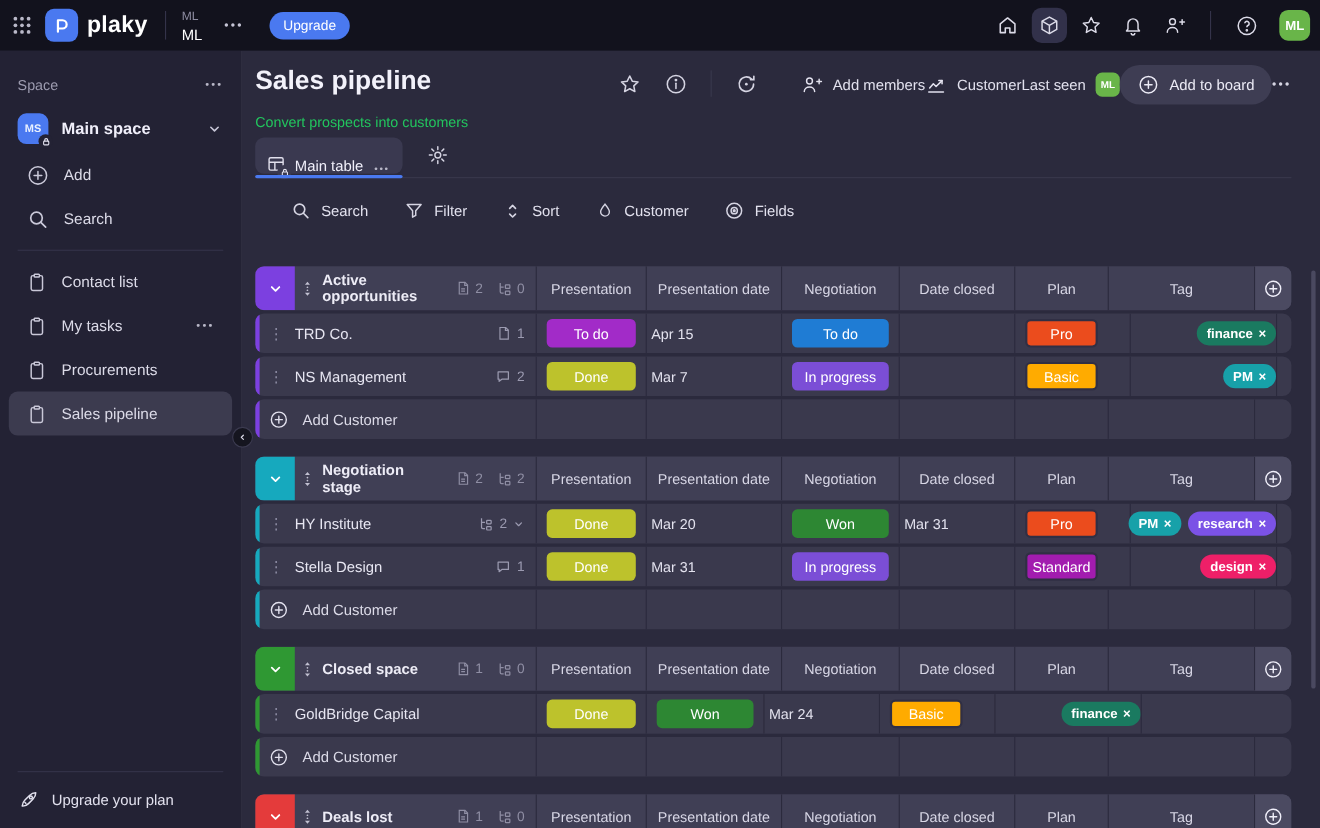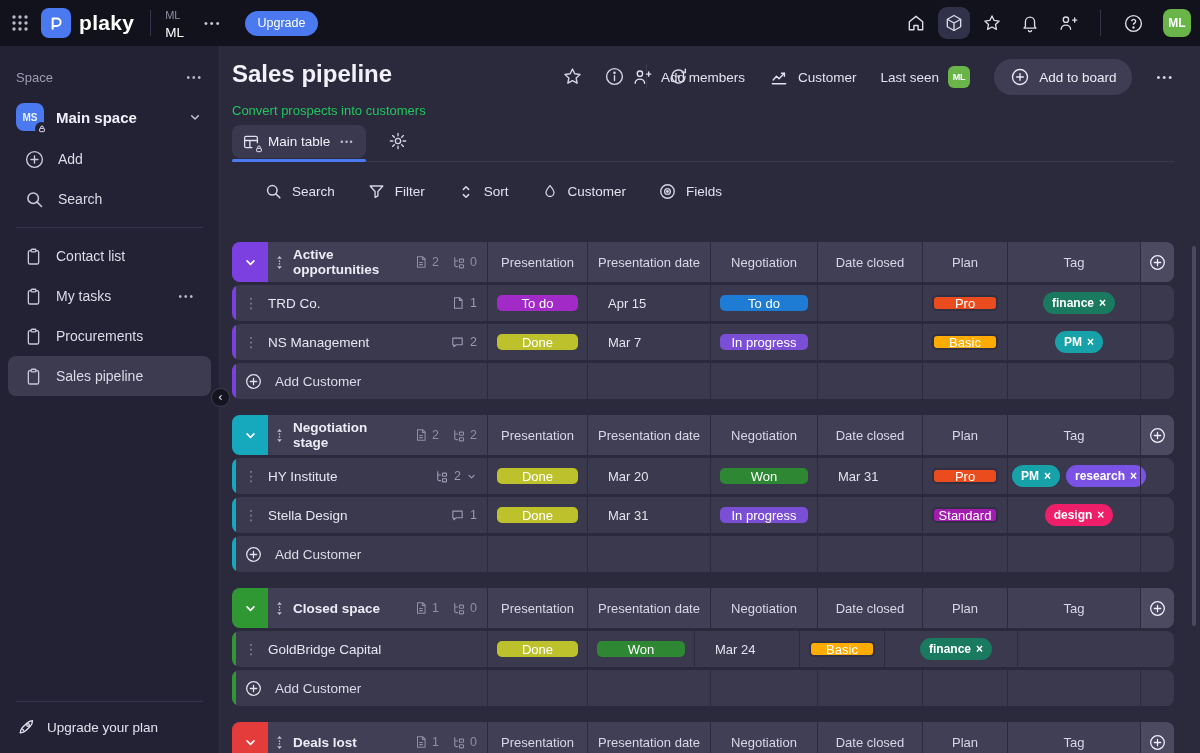--- a/index.html
+++ b/index.html
@@ -56,21 +56,21 @@
   .collapse-btn { position:absolute; left:211px; top:388px; width:19px; height:19px; border-radius:50%;
     background:#15151f; border:1px solid #3c3b50; display:flex; align-items:center; justify-content:center;
     z-index:6; cursor:pointer; color:#d5d4e2; }
 
   
   .main { position:absolute; left:220px; top:46px; width:980px; height:707px; background:#2b2a3d; }
   .bh-title { position:absolute; left:12px; top:14px; font-size:24px; font-weight:700; color:#f2f1fa; }
   .bh-icons { position:absolute; left:342px; top:18px; display:flex; align-items:center; gap:21px; color:#d5d4e2; }
   .bh-icons .vd { width:1px; height:24px; background:#3a394e; }
   .hicon { cursor:pointer; display:flex; }
-  .bh-right { position:absolute; right:26px; top:13px; display:flex; align-items:center; gap:24px; color:#e2e1ee; }
+  .bh-right { position:absolute; right:26px; top:13px; display:flex; align-items:center; color:#e2e1ee; }
   .bh-act { display:flex; align-items:center; gap:9px; font-size:13.5px; cursor:pointer; }
   .mini-av { width:22px; height:22px; border-radius:6px; background:#69b549; color:#fff; font-size:9px;
     font-weight:700; display:flex; align-items:center; justify-content:center; }
   .addboard { height:36px; padding:0 16px; border-radius:18px; background:#3e3d53; display:flex;
     align-items:center; gap:9px; font-size:13.5px; color:#ecebf6; cursor:pointer; }
   .bh-more { color:#d5d4e2; font-size:11px; letter-spacing:2px; cursor:pointer; }
   .bh-subtitle { position:absolute; left:12px; top:57px; font-size:13px; color:#22c55e; }
 
   .tabrow { position:absolute; left:12px; top:79px; width:942px; height:37px;
     border-bottom:1px solid #39384c; display:flex; align-items:flex-start; }
@@ -110,25 +110,25 @@
   .c1{width:100px}.c2{width:123px}.c3{width:107px}.c4{width:105px}.c5{width:85px}.c6{width:133px}
   .hp { width:34px; background:#4b4a61; color:#f0effa; cursor:pointer; }
   .row { display:flex; height:36px; border-radius:8px; overflow:hidden; background:#3a394d; margin-top:3px; }
   .strip { width:4px; flex:none; }
   .rn { width:251px; padding:0 10px 0 8px; justify-content:flex-start; gap:10px;
     font-size:13.5px; color:#e7e6f2; }
   .rdrag { color:#8a89a0; font-size:14px; line-height:1; cursor:grab; }
   .rname { cursor:pointer; }
   .rmeta { margin-left:auto; display:flex; align-items:center; gap:5px; color:#9b9ab0;
     font-size:12.5px; cursor:pointer; }
-  .pill { width:calc(100% - 18px); height:16px; border-radius:5px; display:flex; align-items:center;
+  .pill { width:calc(100% - 18px); height:26px; border-radius:5px; display:flex; align-items:center;
     justify-content:center; font-size:13px; color:#fff; cursor:pointer; }
   .pill.b { border:2px solid #302f44; }
-  .cdate { justify-content:flex-start; padding-left:20px; font-size:13px; color:#e3e2ee; cursor:pointer; }
-  .ctag { justify-content:center; padding-left:10px; gap:6px; cursor:pointer; }
+  .cdate { justify-content:flex-start; padding-left:4px; font-size:13px; color:#e3e2ee; cursor:pointer; }
+  .ctag { justify-content:flex-end; padding-left:10px; gap:6px; cursor:pointer;margin-left:20px; }
   .cplus { width:34px; }
   .tag { height:22px; border-radius:11px; padding:0 9px; display:inline-flex; align-items:center;
     gap:5px; font-size:12px; font-weight:700; color:#fff; cursor:pointer; }
   .tag .x { cursor:pointer; font-weight:700; }
   .addr .rn { gap:12px; color:#dcdbe8; cursor:pointer; }
   .addr .ic { display:flex; color:#e2e1ee; }
 
   .scrollthumb { position:absolute; right:4px; top:200px; width:4px; height:380px;
     border-radius:2px; background:#4a4960; }
 </style>
@@ -360,21 +360,21 @@
           <path d="M12 8v8M8 12h8"></path>
         </svg>
       <span>Add to board</span>
     </span>
     <span class="bh-more">•••</span>
   </div>
 
   <div class="bh-subtitle">Convert prospects into customers</div>
 
   <div class="tabrow">
-    <div class="tab" style="position:relative;">
+    <div class="tab" style="position:relative;align-items:flex-end;">
       <span class="ti">
         <svg width="18" height="18" viewBox="0 0 24 24" fill="none" stroke="currentColor" stroke-width="1.7">
             <rect x="3.5" y="4.5" width="17" height="15" rx="2"></rect>
             <path d="M3.5 10h17M10.5 10v9.5"></path>
           </svg>
         <span class="badge" style="right:-5px;bottom:-5px;background:#3a3950;">
           <svg width="8" height="8" viewBox="0 0 24 24" fill="none" stroke="#e2e1ee" stroke-width="3">
               <rect x="5" y="10" width="14" height="10" rx="2"></rect>
               <path d="M8 10V7a4 4 0 0 1 8 0v3"></path>
             </svg>

